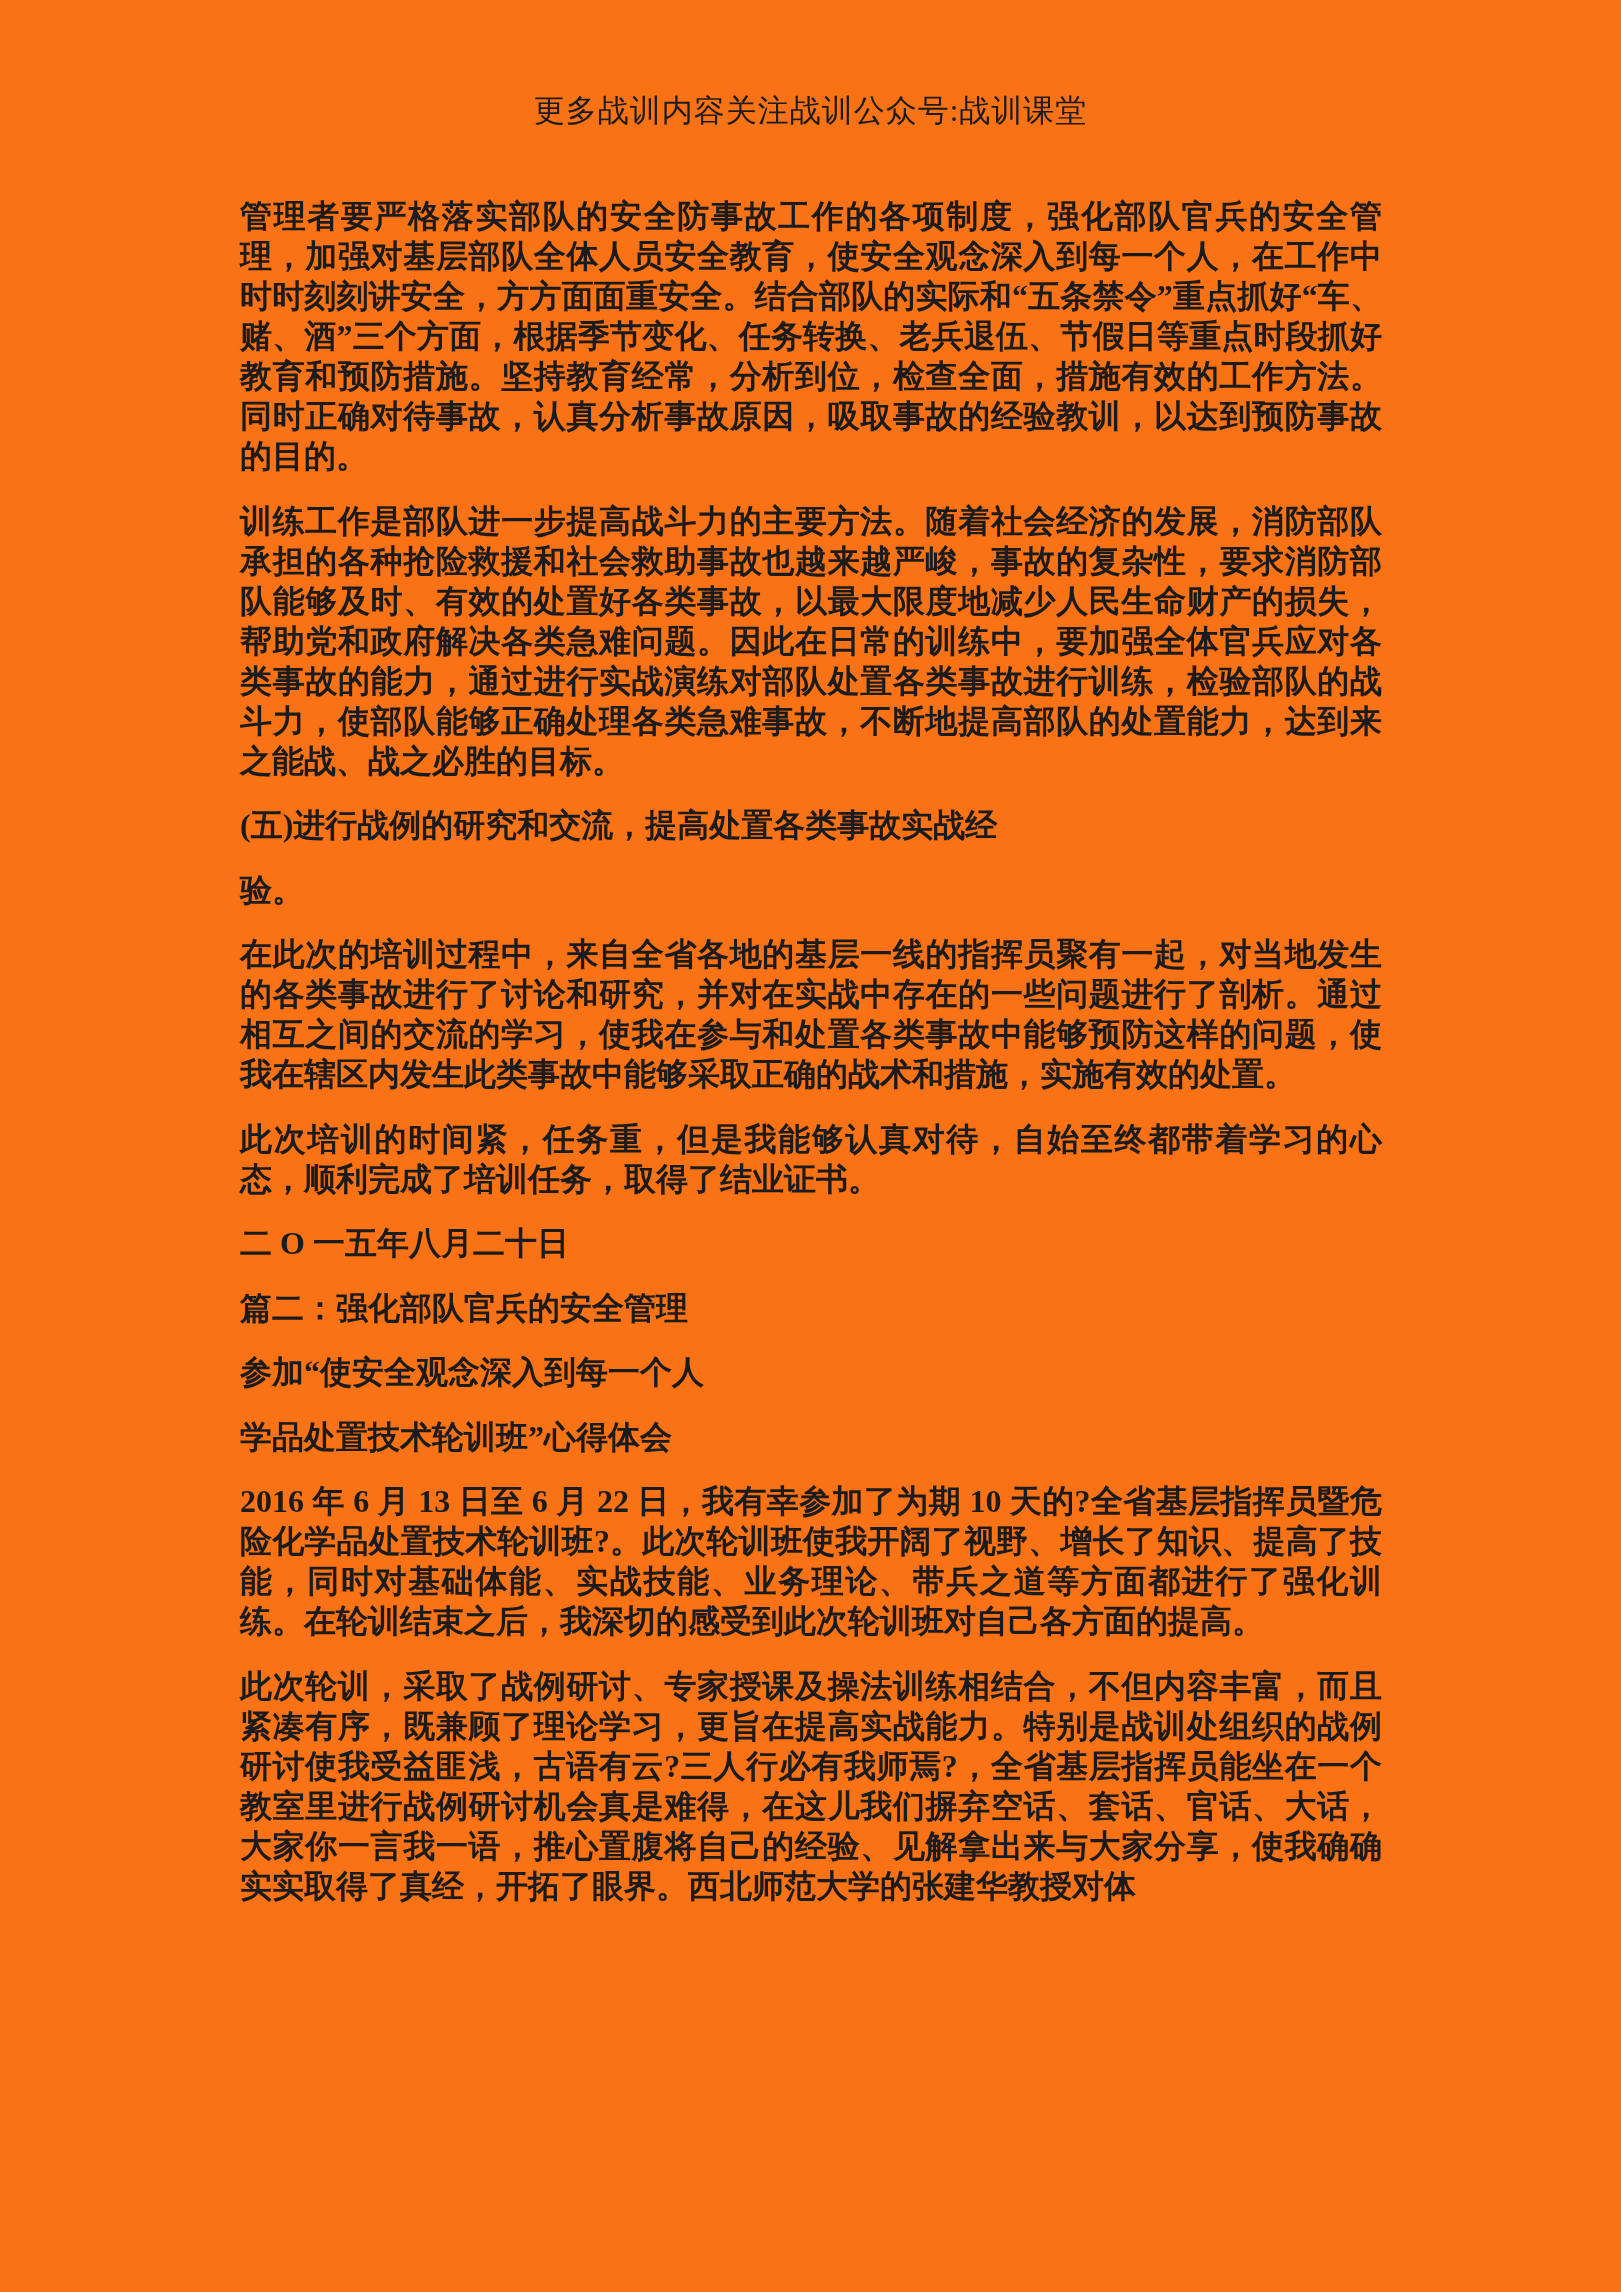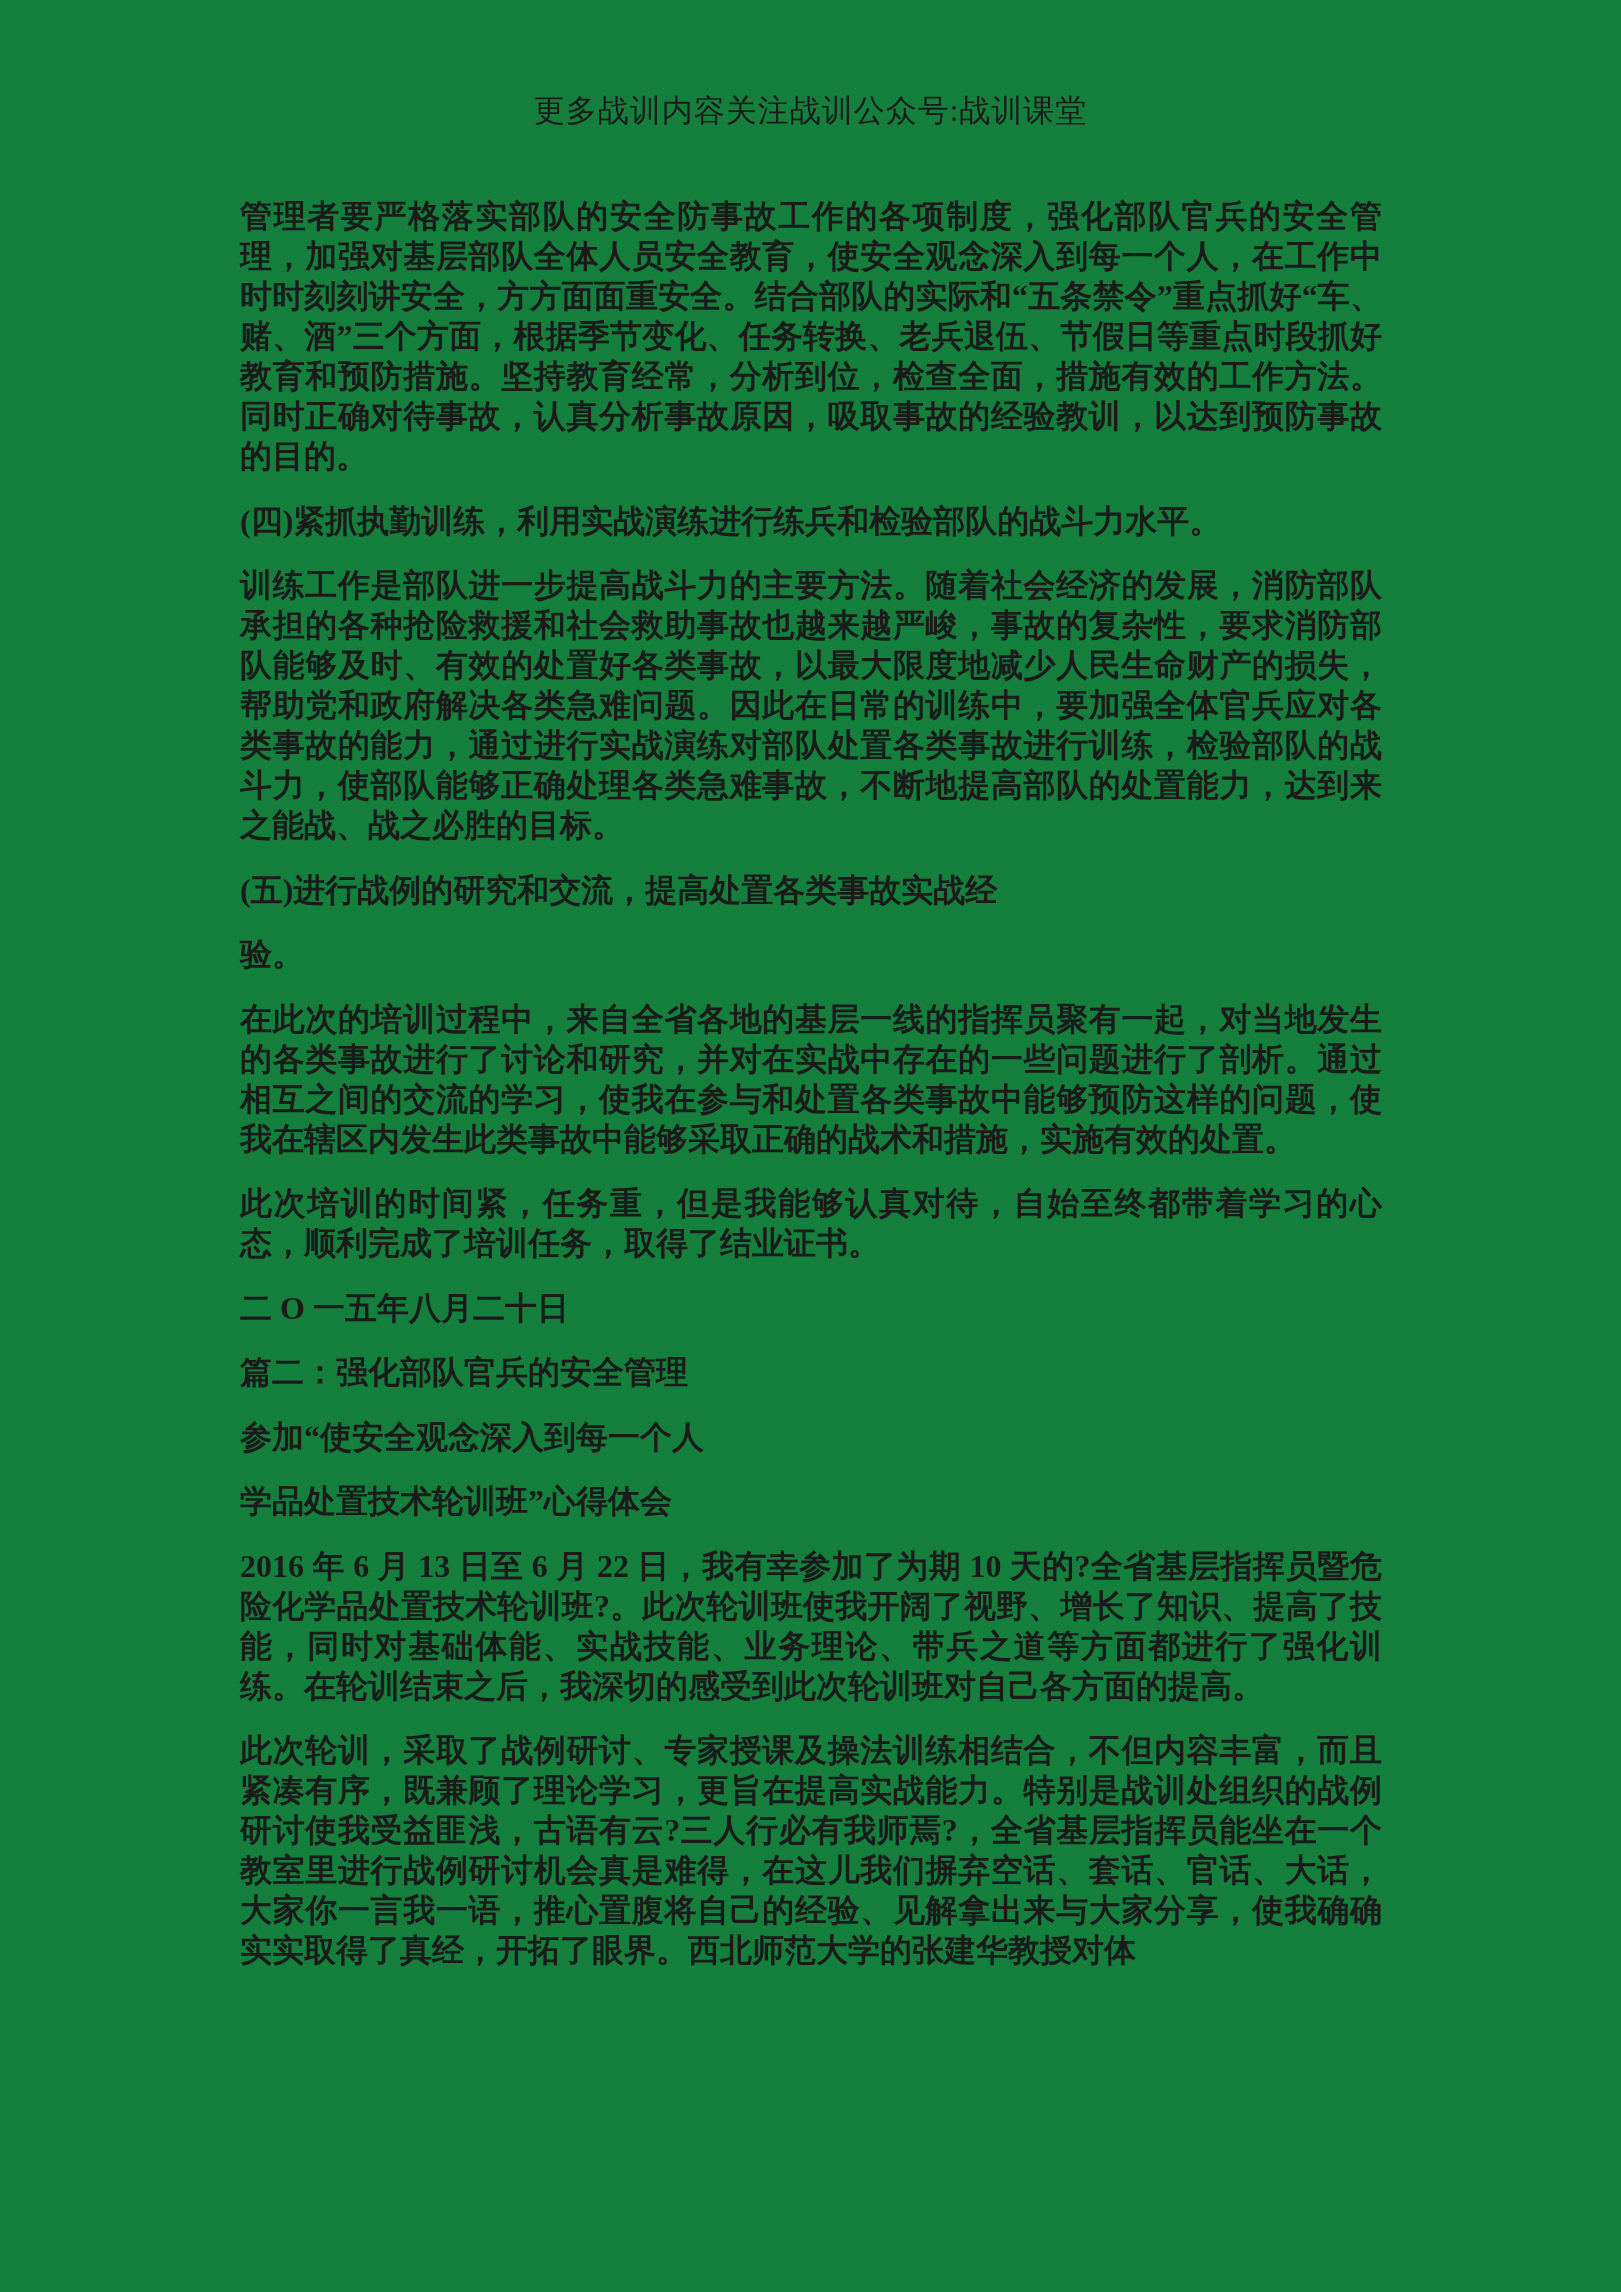--- a/index.html
+++ b/index.html
@@ -5,21 +5,21 @@
   html, body {
     margin: 0;
     padding: 0;
     background: #e8e8e8;
   }
   .page {
     position: relative;
     width: 1621px;
     height: 2293px;
     margin: 0 auto;
-    background: #15803d;
+    background: #f97316;
     color: #1b1b1b;
     font-family: "Liberation Serif", "DejaVu Serif", serif;
     overflow: hidden;
   }
   .doc-header {
     padding-top: 90px;
     text-align: center;
     font-size: 31px;
     line-height: 41px;
     letter-spacing: 1px;
@@ -39,21 +39,20 @@
     margin-bottom: 8px;
   }
 </style>
 </head>
 <body>
 
 <div class="page">
   <div class="doc-header">更多战训内容关注战训公众号:战训课堂</div>
   <div class="doc-body">
     <p>管理者要严格落实部队的安全防事故工作的各项制度，强化部队官兵的安全管理，加强对基层部队全体人员安全教育，使安全观念深入到每一个人，在工作中时时刻刻讲安全，方方面面重安全。结合部队的实际和“五条禁令”重点抓好“车、赌、酒”三个方面，根据季节变化、任务转换、老兵退伍、节假日等重点时段抓好教育和预防措施。坚持教育经常，分析到位，检查全面，措施有效的工作方法。同时正确对待事故，认真分析事故原因，吸取事故的经验教训，以达到预防事故的目的。</p>
-    <p>(四)紧抓执勤训练，利用实战演练进行练兵和检验部队的战斗力水平。</p>
     <p>训练工作是部队进一步提高战斗力的主要方法。随着社会经济的发展，消防部队承担的各种抢险救援和社会救助事故也越来越严峻，事故的复杂性，要求消防部队能够及时、有效的处置好各类事故，以最大限度地减少人民生命财产的损失，帮助党和政府解决各类急难问题。因此在日常的训练中，要加强全体官兵应对各类事故的能力，通过进行实战演练对部队处置各类事故进行训练，检验部队的战斗力，使部队能够正确处理各类急难事故，不断地提高部队的处置能力，达到来之能战、战之必胜的目标。</p>
     <p>(五)进行战例的研究和交流，提高处置各类事故实战经</p>
     <p>验。</p>
     <p>在此次的培训过程中，来自全省各地的基层一线的指挥员聚有一起，对当地发生的各类事故进行了讨论和研究，并对在实战中存在的一些问题进行了剖析。通过相互之间的交流的学习，使我在参与和处置各类事故中能够预防这样的问题，使我在辖区内发生此类事故中能够采取正确的战术和措施，实施有效的处置。</p>
     <p>此次培训的时间紧，任务重，但是我能够认真对待，自始至终都带着学习的心态，顺利完成了培训任务，取得了结业证书。</p>
     <p>二 O 一五年八月二十日</p>
     <p>篇二：强化部队官兵的安全管理</p>
     <p>参加“使安全观念深入到每一个人</p>
     <p>学品处置技术轮训班”心得体会</p>
     <p>2016 年 6 月 13 日至 6 月 22 日，我有幸参加了为期 10 天的?全省基层指挥员暨危险化学品处置技术轮训班?。此次轮训班使我开阔了视野、增长了知识、提高了技能，同时对基础体能、实战技能、业务理论、带兵之道等方面都进行了强化训练。在轮训结束之后，我深切的感受到此次轮训班对自己各方面的提高。</p>

